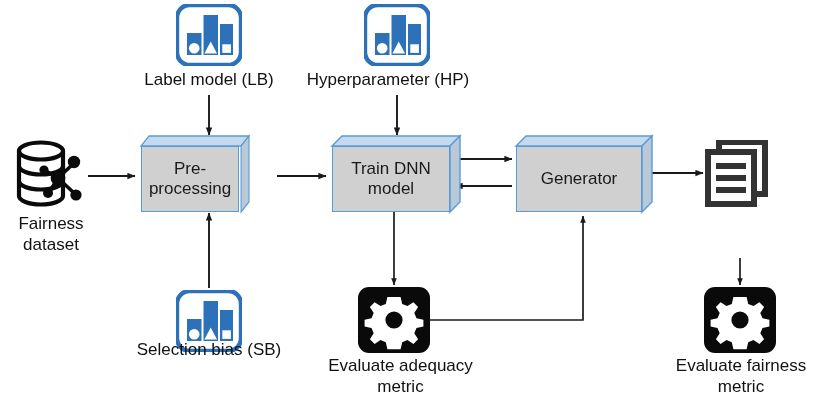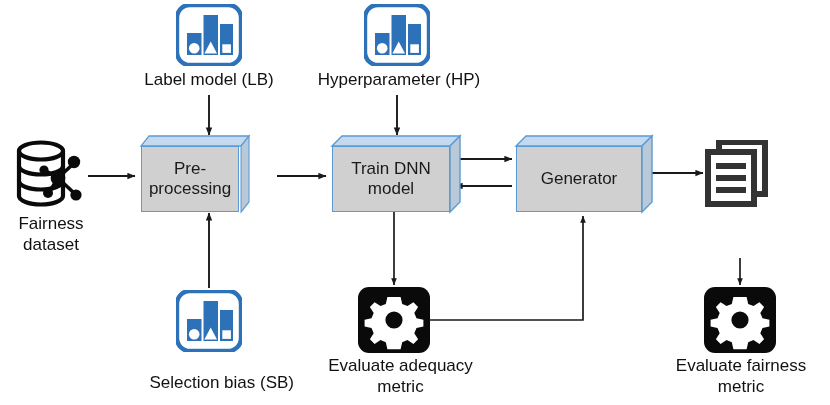--- a/index.html
+++ b/index.html
@@ -177,40 +177,40 @@
         <rect x="44" y="20" width="13" height="31"></rect>
       </g>
       <g fill="#ffffff">
         <circle cx="18.2" cy="44.2" r="5.3"></circle>
         <path d="M34.7,37.5 L41,49.5 L28.4,49.5 Z"></path>
         <rect x="45.6" y="39.6" width="10" height="10"></rect>
       </g>
       <rect x="45.6" y="39.6" width="10" height="10" fill="none" stroke="#2d72b8" stroke-width="1.4"></rect>
     </svg>
   </div>
-  <div class="caption" style="left:306px; top:70px; width:186px;">Hyperparameter (HP)</div>
+  <div class="caption" style="left:295px; top:70px; width:186px;">Hyperparameter (HP)</div>
 
   <div class="node icon-tile" style="left:176px; top:290px;">
     <svg width="66" height="62" viewBox="0 0 66 62" xmlns="http://www.w3.org/2000/svg">
       <rect x="1.6" y="1.6" width="62.8" height="58.8" rx="12" ry="12" fill="#ffffff" stroke="#2d72b8" stroke-width="5.6"></rect>
       <rect x="4.4" y="4.4" width="57.2" height="53.2" rx="9.5" ry="9.5" fill="none" stroke="#ffffff" stroke-width="2.4"></rect>
       <g fill="#2d72b8">
         <rect x="11" y="29" width="14.5" height="22"></rect>
         <rect x="27.5" y="11" width="14.5" height="40"></rect>
         <rect x="44" y="20" width="13" height="31"></rect>
       </g>
       <g fill="#ffffff">
         <circle cx="18.2" cy="44.2" r="5.3"></circle>
         <path d="M34.7,37.5 L41,49.5 L28.4,49.5 Z"></path>
         <rect x="45.6" y="39.6" width="10" height="10"></rect>
       </g>
       <rect x="45.6" y="39.6" width="10" height="10" fill="none" stroke="#2d72b8" stroke-width="1.4"></rect>
     </svg>
   </div>
-  <div class="caption" style="left:124px; top:373px; width:170px;text-align:right;">Selection bias (SB)</div>
+  <div class="caption" style="left:124px; top:340px; width:170px;">Selection bias (SB)</div>
 
   <div class="box3d" style="left:141px; top:136px; width:108px; height:76px;">
     <svg class="extrude" viewBox="0 0 136 76" preserveAspectRatio="none" xmlns="http://www.w3.org/2000/svg">
       <polygon points="0,10 10,0 136,0 126,10" fill="#c5d9ee" stroke="#5b9bd5" stroke-width="1.4"></polygon>
       <polygon points="126,10 136,0 136,66 126,76" fill="#b9c9d8" stroke="#5b9bd5" stroke-width="1.4"></polygon>
     </svg>
     <div class="face-front">
       <span class="label-text">Pre-
 processing</span>
     </div>

